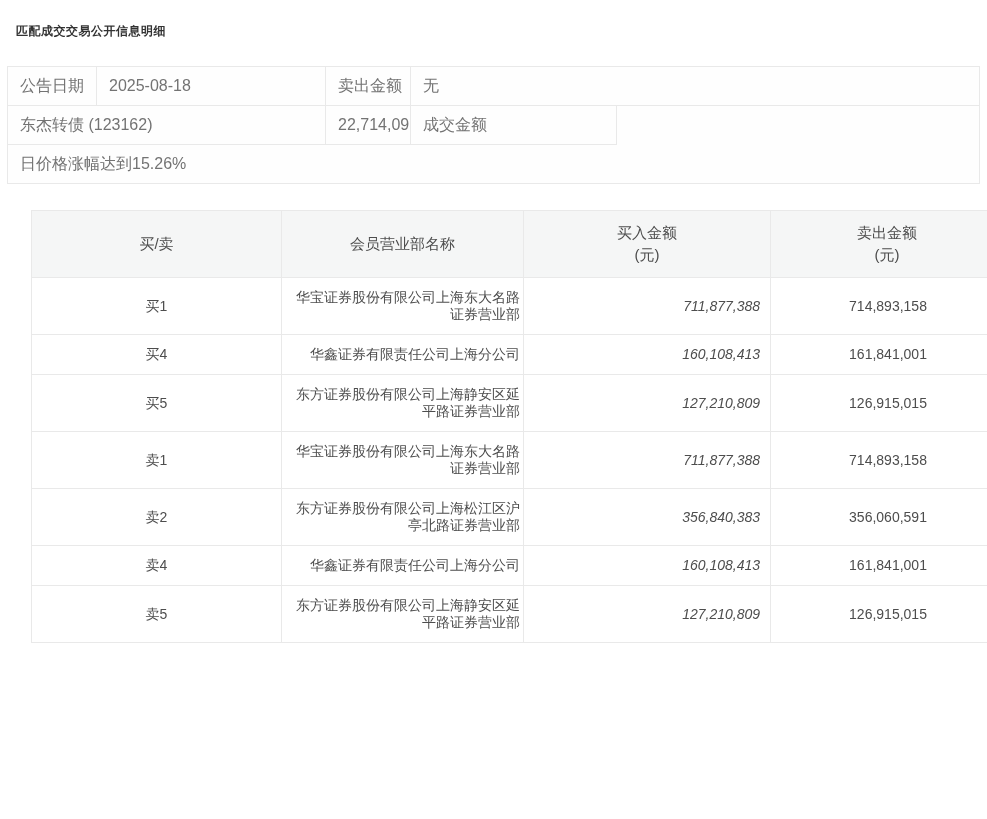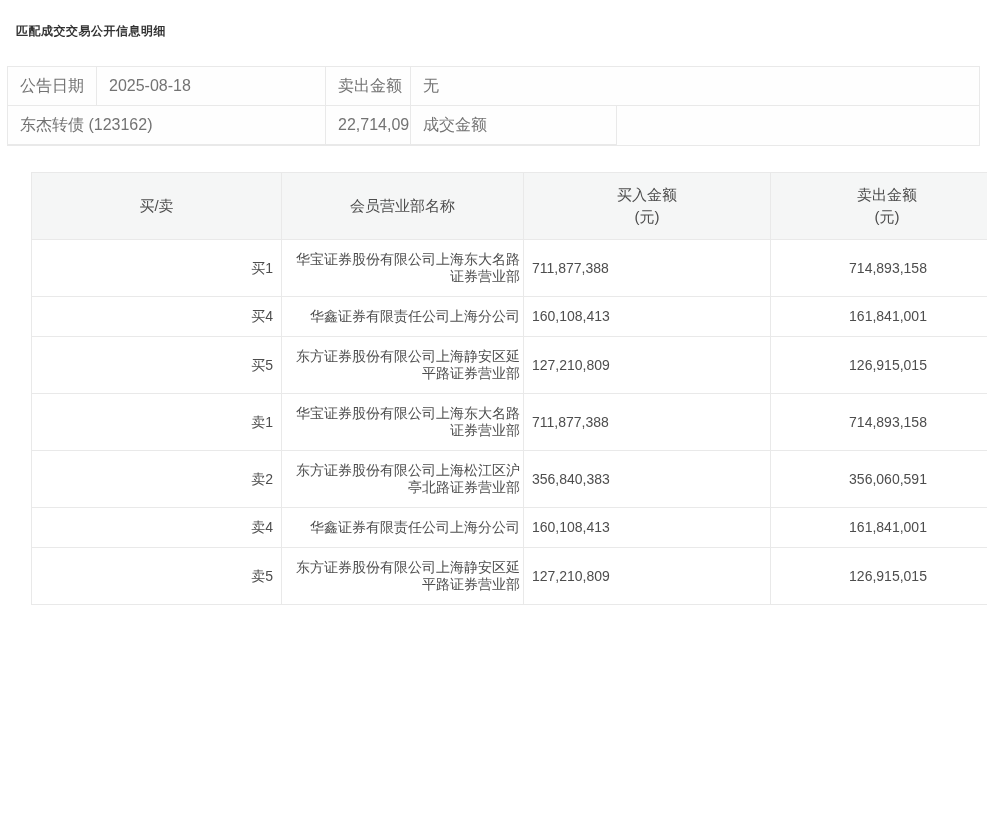--- a/index.html
+++ b/index.html
@@ -65,43 +65,44 @@
     padding: 11px 8px;
     line-height: 22px;
   }
   .deal-table td {
     font-size: 14px;
     color: #4d4d4d;
     padding: 11px 8px;
     line-height: 17px;
     background: #ffffff;
   }
-  td.side-cell   { text-align: right; }
+  td.side-cell   { text-align: center; }
   td.broker-cell { text-align: right; padding-left: 7px; padding-right: 3px; }
-  td.buy-cell    { text-align: left; padding-right: 10px; }
+  td.buy-cell    { text-align: right; padding-right: 10px; font-style: italic; }
   td.sell-cell   { text-align: center; padding-right: 6px; }
 </style>
 </head>
 <body>
 
 <div class="page">
 
   <div class="page-title">匹配成交交易公开信息明细</div>
 
   <div class="info-panel">
 
     <div class="info-cell">公告日期</div>
     <div class="info-cell">2025-08-18</div>
     <div class="info-cell">卖出金额</div>
     <div class="info-cell span-3 no-right">无</div>
 
     <div class="info-cell span-2">东杰转债 (123162)</div>
     <div class="info-cell"><span>22,714,093</span><span class="unit-gap">（百元）</span></div>
     <div class="info-cell">成交金额</div>
 
+    <div class="info-cell span-6 no-right no-bottom">日价格涨幅达到15.26%</div>
   </div>
 
   <table class="deal-table">
     <colgroup>
       <col style="width:250px">
       <col style="width:242px">
       <col style="width:247px">
       <col>
     </colgroup>
     <thead>

